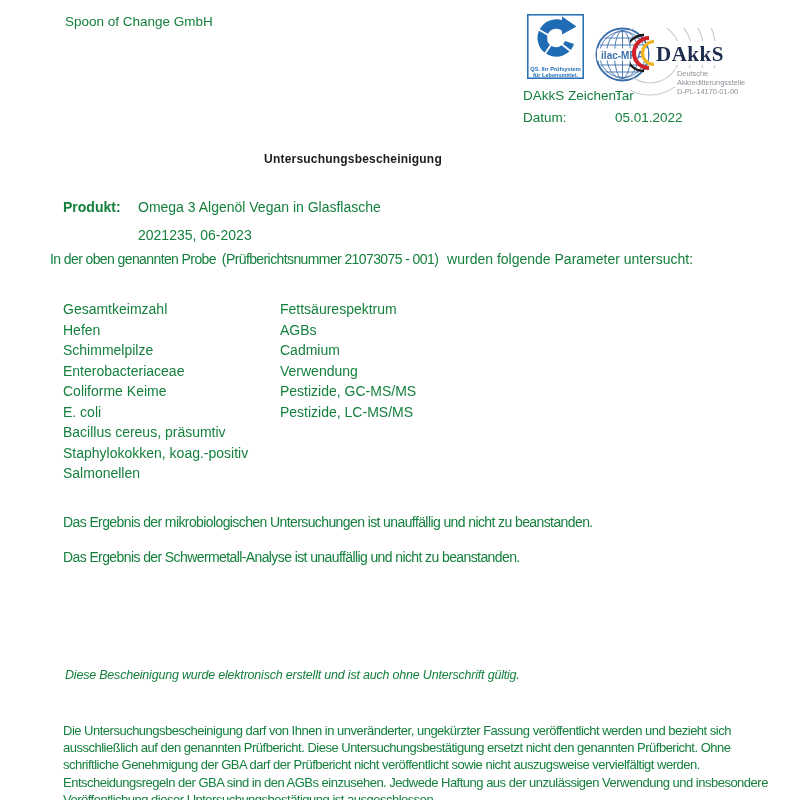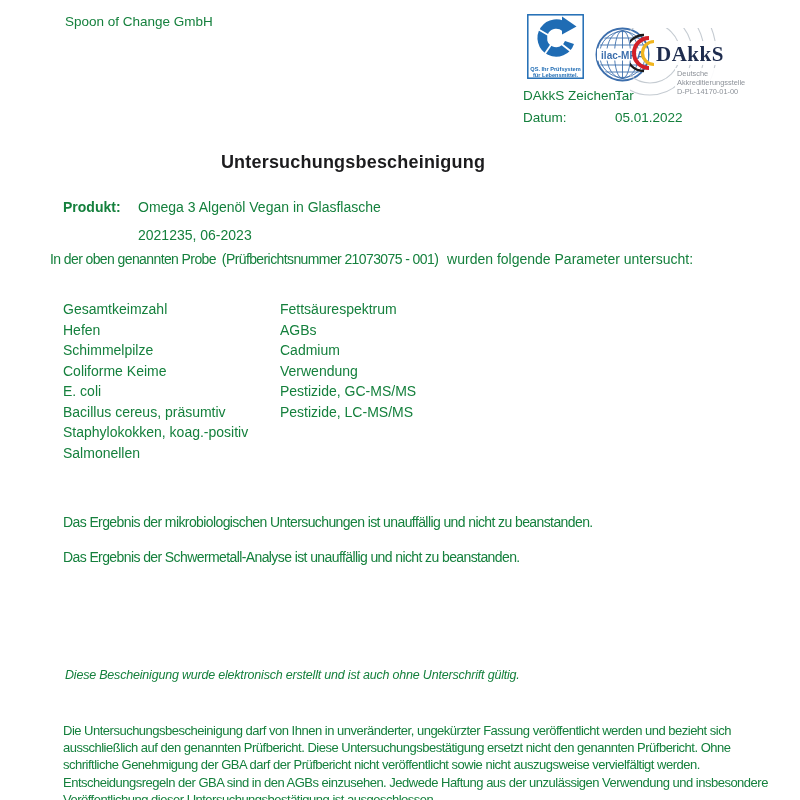--- a/index.html
+++ b/index.html
@@ -22,21 +22,21 @@
   .logo-dakks{ left:630px; top:28px; width:132px; height:68px; }
 
   
   .ref-row { position:absolute; left:523px; width:270px; font-size:13.5px; }
   .ref-row .val { position:absolute; left:92px; top:0; }
   .ref-row-0 { top:88px; }
   .ref-row-1 { top:110px; }
 
   .doc-title {
     left:0; top:152px; width:706px; text-align:center;
-    font-size:18px; font-weight:bold; letter-spacing:0.2px;
+    font-size:12px; font-weight:bold; letter-spacing:0.2px;
   }
 
   .product-label { left:63px; top:199px; font-weight:bold; }
   .product-name  { left:138px; top:199px; }
   .product-batch { left:138px; top:227px; }
 
   .intro { left:50px; top:251px; }
   .intro .p2 { margin-left:2px; }
   .intro .p3 { margin-left:5px; letter-spacing:0; }
 
@@ -129,20 +129,21 @@
   <div class="abs txt intro">
     <span class="narrow">In der oben genannten Probe</span>
     <span class="narrow p2">(Prüfberichtsnummer 21073075 - 001)</span>
     <span class="p3">wurden folgende Parameter untersucht:</span>
   </div>
 
   <div class="abs txt params params-left">
     <div>Gesamtkeimzahl</div>
     <div>Hefen</div>
     <div>Schimmelpilze</div>
+    <div>Enterobacteriaceae</div>
     <div>Coliforme Keime</div>
     <div>E. coli</div>
     <div>Bacillus cereus, präsumtiv</div>
     <div>Staphylokokken, koag.-positiv</div>
     <div>Salmonellen</div>
   </div>
   <div class="abs txt params params-right">
     <div>Fettsäurespektrum</div>
     <div>AGBs</div>
     <div>Cadmium</div>

